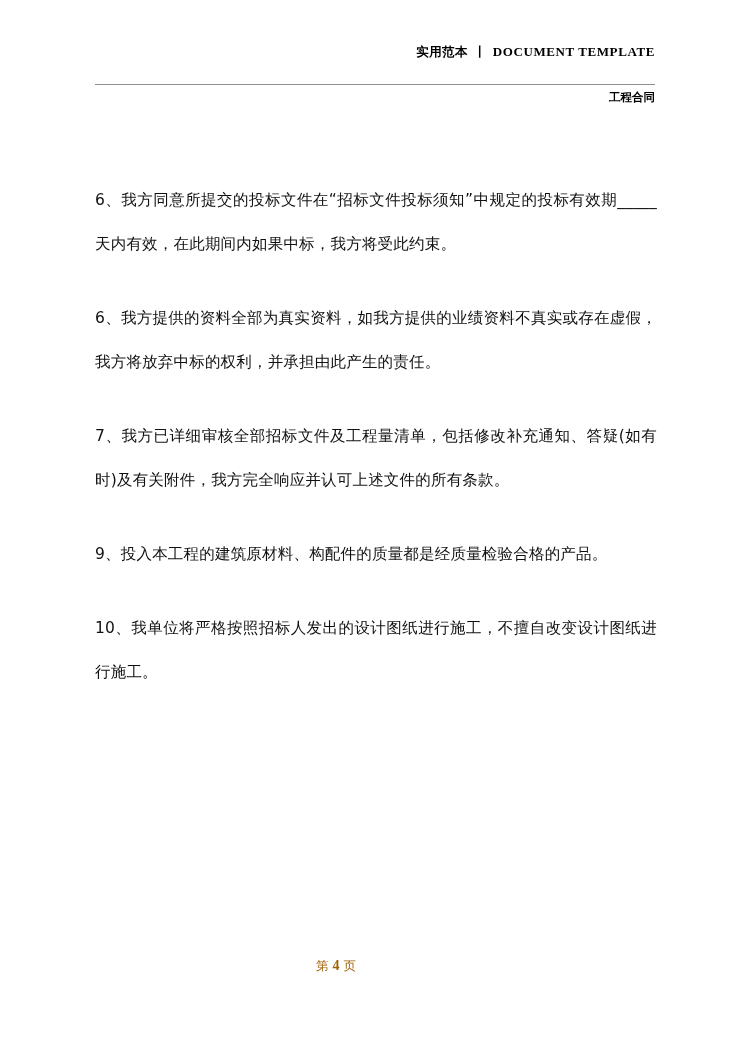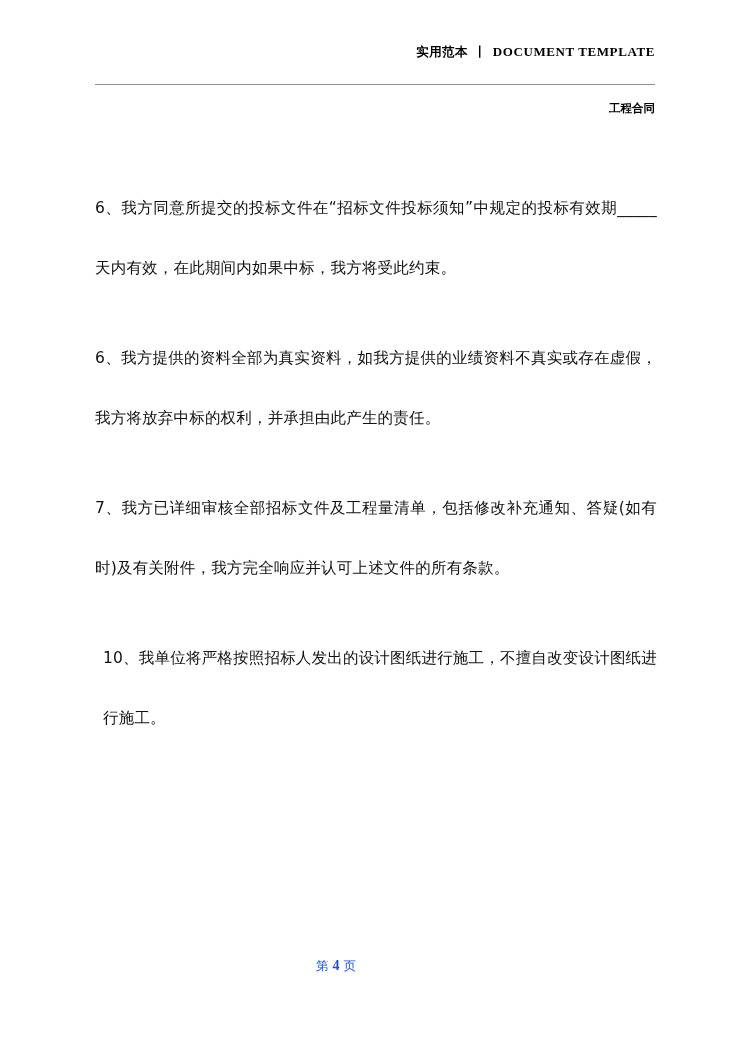--- a/index.html
+++ b/index.html
@@ -69,53 +69,52 @@
   .header-sub {
     position: absolute;
     left: 95px;
     top: 90px;
     width: 560px;
     text-align: right;
     font-family: "DejaVu Sans", "Liberation Sans", sans-serif;
     font-weight: bold;
     font-size: 11.5px;
     color: #000;
-    margin-top: 11px;
   }
 
   
   .content {
     position: absolute;
     left: 95px;
     top: 178px;
     width: 562px;
   }
   .para {
     font-family: "DejaVu Sans", "Liberation Sans", sans-serif;
     font-size: 15.5px;
-    line-height: 60px;
+    line-height: 44px;
     letter-spacing: 0.2px;
     text-align: justify;
     text-justify: inter-ideograph;
     color: #111;
     margin: 0 0 30px 0;
     white-space: pre-wrap;
   }
-  .para:last-child { margin-bottom: 0; margin-left: 8px; }
+  .para:last-child { margin-bottom: 0; }
 
   
   .footer {
     position: absolute;
     left: 0;
     top: 958px;
     width: 672px;
     text-align: center;
     font-family: "DejaVu Sans", "Liberation Sans", sans-serif;
     font-size: 13px;
-    color: #1d4ed8;
+    color: #a16207;
   }
   .footer .num {
     font-family: "Liberation Serif", "DejaVu Serif", serif;
     font-weight: bold;
     font-size: 14px;
     padding: 0 4px;
   }
   .footer .lbl {
     font-family: "DejaVu Sans", "Liberation Sans", sans-serif;
     font-size: 12.5px;
@@ -133,20 +132,21 @@
   </div>
 
   <div class="header-rule"></div>
 
   <div class="header-sub">工程合同</div>
 
   <div class="content">
     <p class="para">6、我方同意所提交的投标文件在“招标文件投标须知”中规定的投标有效期_____天内有效，在此期间内如果中标，我方将受此约束。</p>
     <p class="para">6、我方提供的资料全部为真实资料，如我方提供的业绩资料不真实或存在虚假，我方将放弃中标的权利，并承担由此产生的责任。</p>
     <p class="para">7、我方已详细审核全部招标文件及工程量清单，包括修改补充通知、答疑(如有时)及有关附件，我方完全响应并认可上述文件的所有条款。</p>
+    <p class="para">9、投入本工程的建筑原材料、构配件的质量都是经质量检验合格的产品。</p>
     <p class="para">10、我单位将严格按照招标人发出的设计图纸进行施工，不擅自改变设计图纸进行施工。</p>
   </div>
 
   <div class="footer">
     <span class="lbl">第</span><span class="num">4</span><span class="lbl">页</span>
   </div>
 
 </div>
 
 </body></html>

